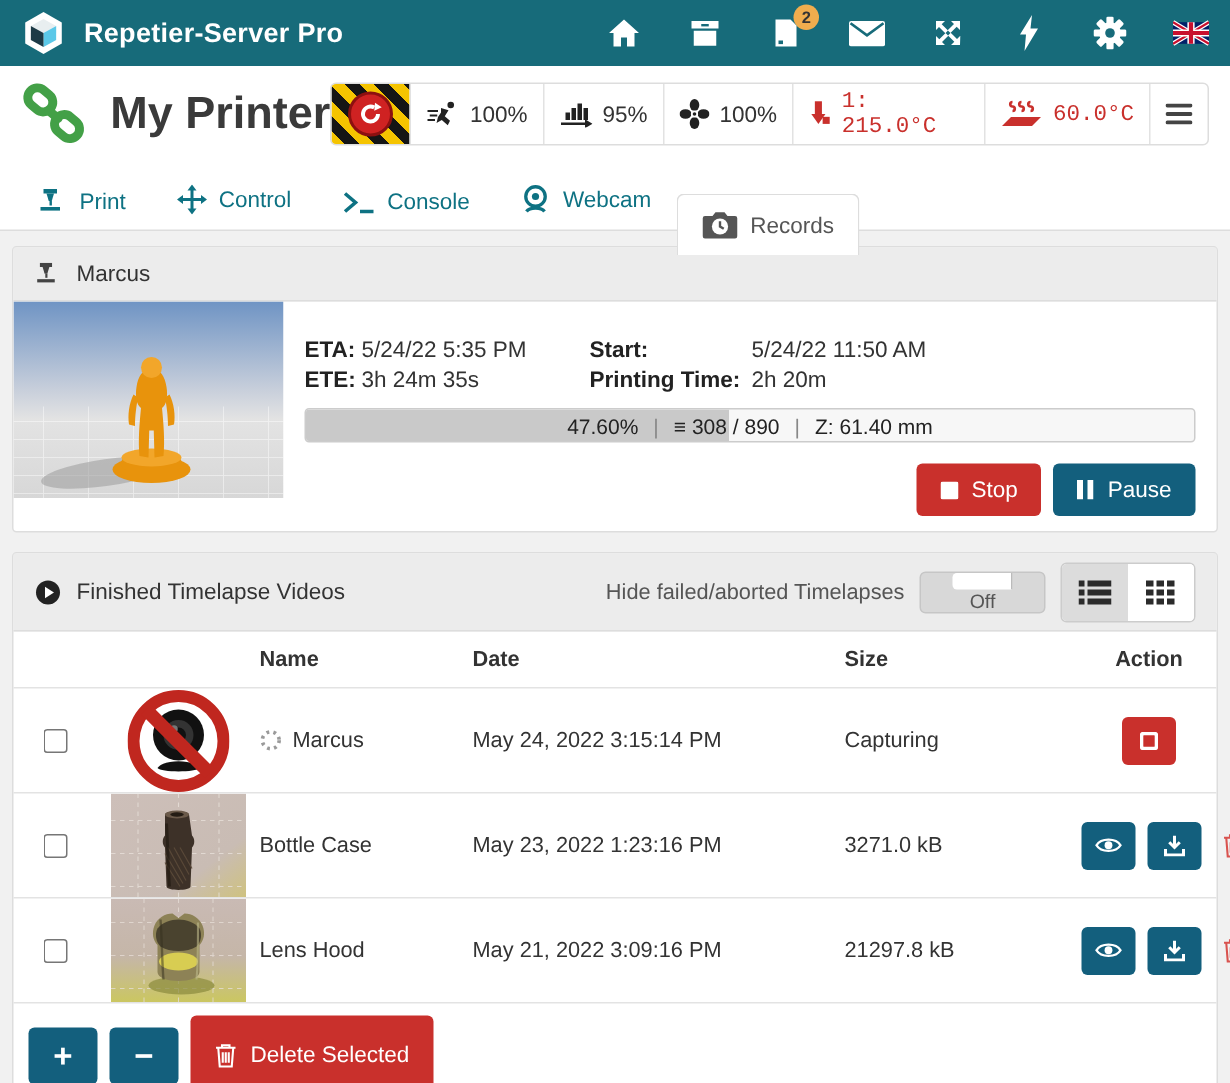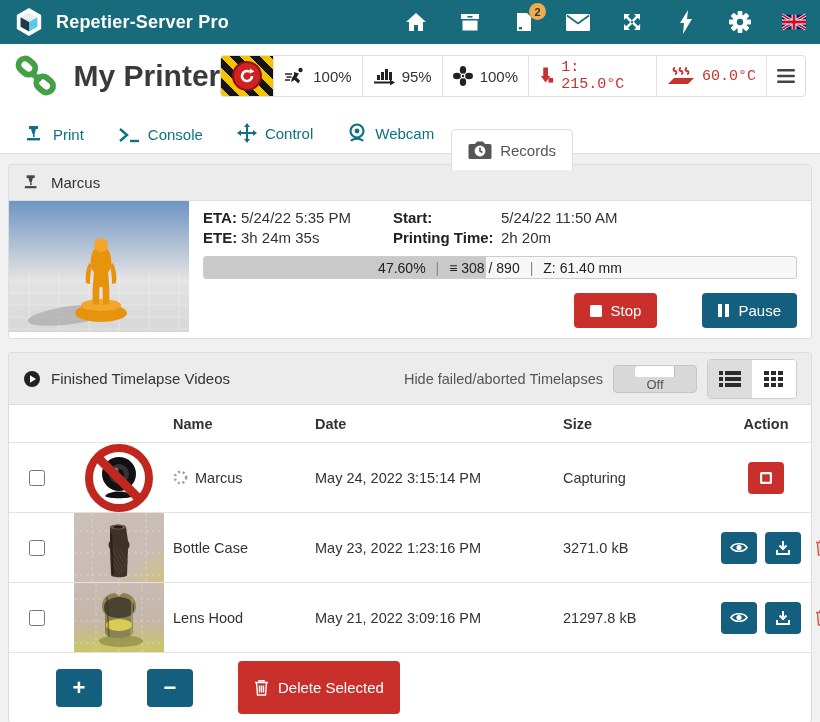--- a/index.html
+++ b/index.html
@@ -32,28 +32,28 @@
 
   
   .panel { background:#fff; border:1px solid #ddd; border-radius:3px; margin:0 8px; }
   .panel1 { margin-top:10px; }
   .panel-head { background:#ececec; border-bottom:1px solid #ddd; display:flex; align-items:center; padding:9px 14px; font-size:15px; color:#333; }
   .panel-head .ttl { margin-left:10px; }
 
   
   .job-body { display:flex; }
   .preview { width:180px; height:131px; flex:0 0 auto; }
-  .job-info { flex:1; padding:8px 14px 10px 14px; }
+  .job-info { flex:1; padding:24px 14px 10px 14px; }
   .facts { display:grid; grid-template-columns:38px 152px 108px auto; row-gap:3px; font-size:15px; color:#333; margin-bottom:10px; }
   .facts b { color:#222; }
   .pbar { position:relative; height:23px; background:#f7f7f7; border:1px solid #ccc; border-radius:3px; overflow:hidden; font-size:14px; color:#222; }
   .pfill { position:absolute; left:0; top:0; bottom:0; background:#c9c9c9; }
   .ptext { position:absolute; inset:0; display:flex; align-items:center; justify-content:center; gap:10px; }
   .job-btns { display:flex; justify-content:flex-end; gap:8px; margin-top:14px; }
-  .btn { display:inline-flex; align-items:center; gap:9px; border:none; border-radius:4px; color:#fff; font-size:15px; padding:9px 16px; cursor:pointer; font-family:inherit;margin-left:37px; }
+  .btn { display:inline-flex; align-items:center; gap:9px; border:none; border-radius:4px; color:#fff; font-size:15px; padding:9px 16px; cursor:pointer; font-family:inherit; }
   .btn-red { background:#c9302c; }
   .btn-teal { background:#135f7d; }
 
   
   .panel2 { margin-top:13px; }
   .tl-head { background:#ececec; border-bottom:1px solid #ddd; display:flex; align-items:center; padding:9px 14px; height:52px; }
   .tl-title { margin-left:10px; font-size:15px; color:#333; }
   .tl-right { margin-left:auto; display:flex; align-items:center; gap:10px; }
   .hide-lbl { font-size:14.5px; color:#555; }
   .toggle { width:84px; height:28px; border-radius:4px; background:#d8d8d8; border:1px solid #c6c6c6; position:relative; cursor:pointer; display:flex; align-items:center;flex-direction:column; }
@@ -249,40 +249,40 @@
           <g fill="#0e7283">
             <rect x="4" y="1" width="9" height="3"></rect>
             <polygon points="6,4 11,4 9.5,9 7.5,9"></polygon>
             <rect x="8" y="9" width="1.6" height="3"></rect>
             <rect x="2" y="13" width="13" height="2.4"></rect>
           </g>
         </svg>
       <span>Print</span>
     </div>
     <div class="tab">
-      <svg width="22" height="16" viewBox="0 0 22 16">
-          <g stroke="#0e7283" stroke-width="2.4" fill="none">
-            <path d="M2 2 l7 6 -7 6"></path>
-            <path d="M12 14 h9"></path>
-          </g>
-        </svg>
-      <span>Console</span>
-    </div>
-    <div class="tab">
       <svg width="20" height="20" viewBox="0 0 20 20">
           <g fill="#0e7283">
             <polygon points="10,0 13,4 7,4"></polygon>
             <polygon points="10,20 13,16 7,16"></polygon>
             <polygon points="0,10 4,7 4,13"></polygon>
             <polygon points="20,10 16,7 16,13"></polygon>
             <rect x="9" y="3" width="2" height="14"></rect>
             <rect x="3" y="9" width="14" height="2"></rect>
           </g>
         </svg>
       <span>Control</span>
+    </div>
+    <div class="tab">
+      <svg width="22" height="16" viewBox="0 0 22 16">
+          <g stroke="#0e7283" stroke-width="2.4" fill="none">
+            <path d="M2 2 l7 6 -7 6"></path>
+            <path d="M12 14 h9"></path>
+          </g>
+        </svg>
+      <span>Console</span>
     </div>
     <div class="tab">
       <svg width="20" height="20" viewBox="0 0 20 20">
           <circle cx="10" cy="8" r="6.5" fill="none" stroke="#0e7283" stroke-width="2.2"></circle>
           <circle cx="10" cy="8" r="2.4" fill="#0e7283"></circle>
           <path d="M4 18 c2-3 10-3 12 0" stroke="#0e7283" stroke-width="2.2" fill="none"></path>
         </svg>
       <span>Webcam</span>
     </div>
     <div class="tab active">

